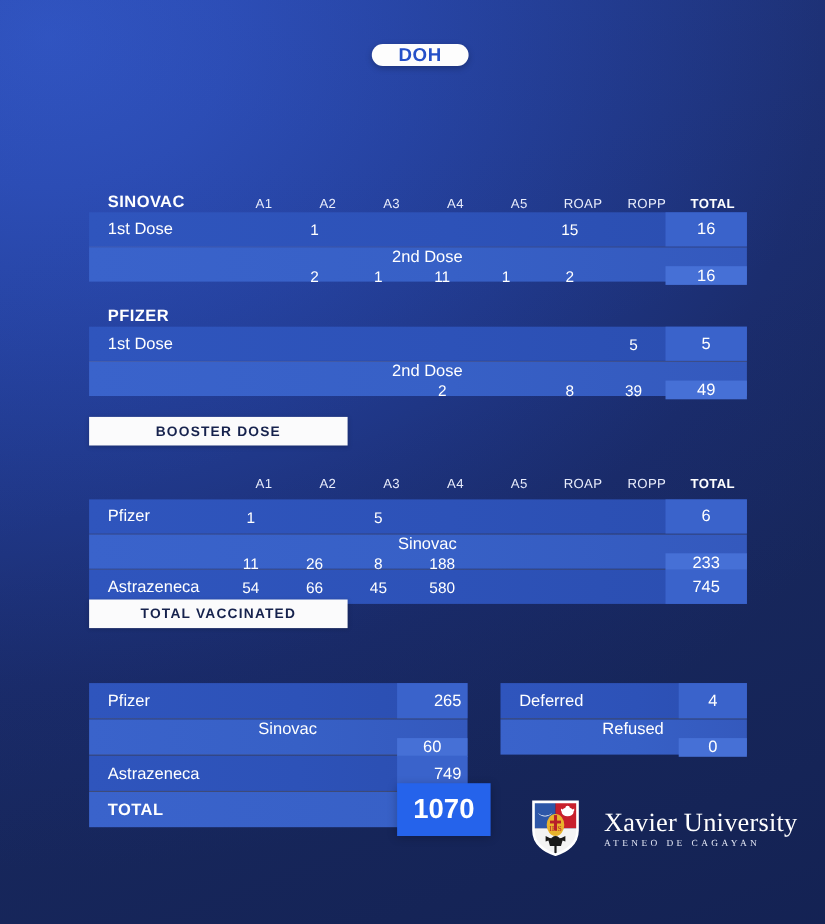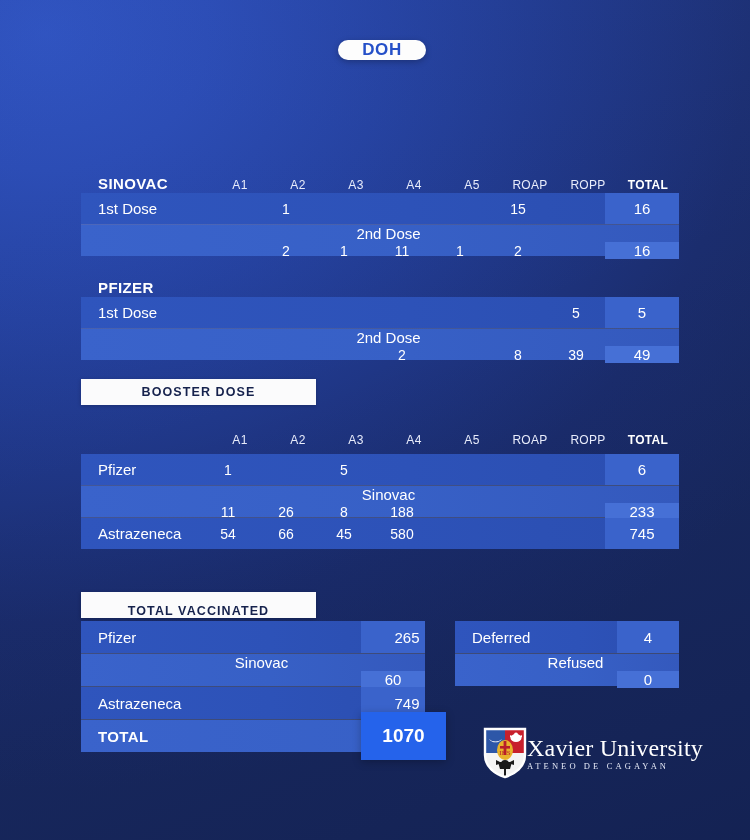--- a/index.html
+++ b/index.html
@@ -110,36 +110,36 @@
   .tv .grand .nm{
     font-size:15px; font-weight:bold; padding-left:17px; letter-spacing:.4px;
   }
   .grand-box{
     position:absolute; right:-21px; top:-8px;
     width:85px; height:48px;
     background:#2563eb;
     display:flex; align-items:center; justify-content:center;
     box-shadow:0 2px 8px rgba(0,0,0,.25);
   }
-  .grand-box span{ font-size:19px; font-weight:bold; color:#ffffff; }
+  .grand-box span{ font-size:25px; font-weight:bold; color:#ffffff; }
 
   
   .status{ position:absolute; left:455px; top:621px; width:224px; }
   .status .r{ display:flex; align-items:center; height:32px; }
   .status .r .nm{ font-size:15px; padding-left:17px; }
   .status .r .vl{
     margin-left:auto; width:62px; text-align:center; font-size:15px;
     height:100%; display:flex; align-items:center; justify-content:center;
   }
   .status .rowA .vl{ background:#3a63cb; }
   .status .rowB .vl{ background:#4670d6; }
 
   
   .logo{ position:absolute; left:483px; top:727px; display:flex; align-items:center; }
-  .logo .wordmark{ margin-left:0; line-height:1; }
+  .logo .wordmark{ margin-left:22px; line-height:1; }
   .logo .xu{
     font-family:"Liberation Serif", serif;
     font-size:24px; color:#ffffff; letter-spacing:.2px;
   }
   .logo .sub{
     font-family:"Liberation Serif", serif;
     font-size:8.5px; color:#e4e8f6; letter-spacing:3.1px; margin-top:2px;
   }
 </style>
 </head>
@@ -285,21 +285,21 @@
         <div class="cell">45</div>
         <div class="cell">580</div>
         <div class="cell"></div>
         <div class="cell"></div>
         <div class="cell"></div>
         <div class="cell total">745</div>
       </div>
     </div>
   </div>
 
-  <div class="chip" style="top:592px;align-items:flex-end;">
+  <div class="chip" style="top:545px;">
     <span>TOTAL VACCINATED</span>
   </div>
 
   <div class="tv">
     <div class="r rowA">
       <div class="nm">Pfizer</div>
       <div class="vl">265</div>
     </div>
     <div class="sep"></div>
     <div class="r rowB">

